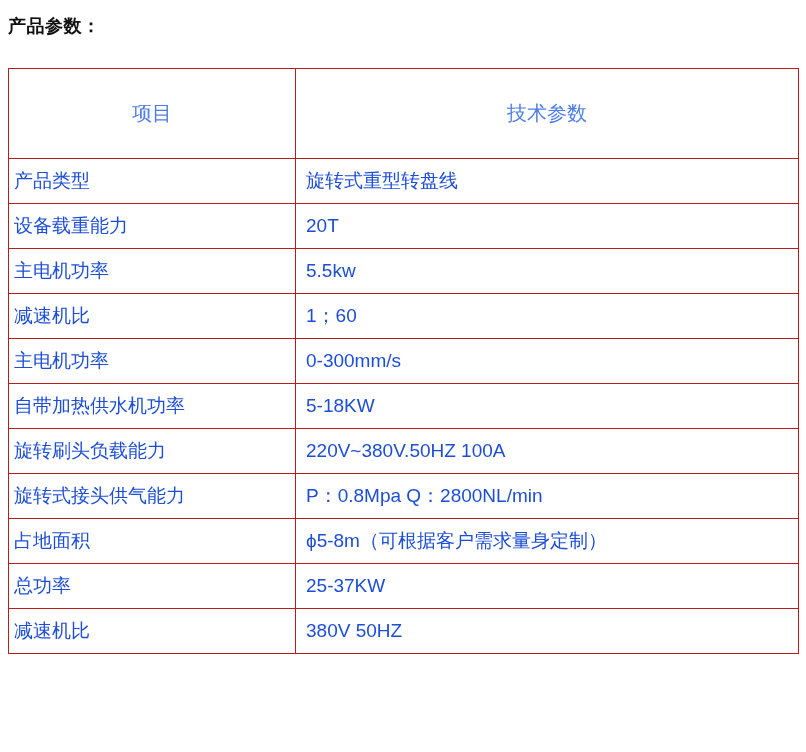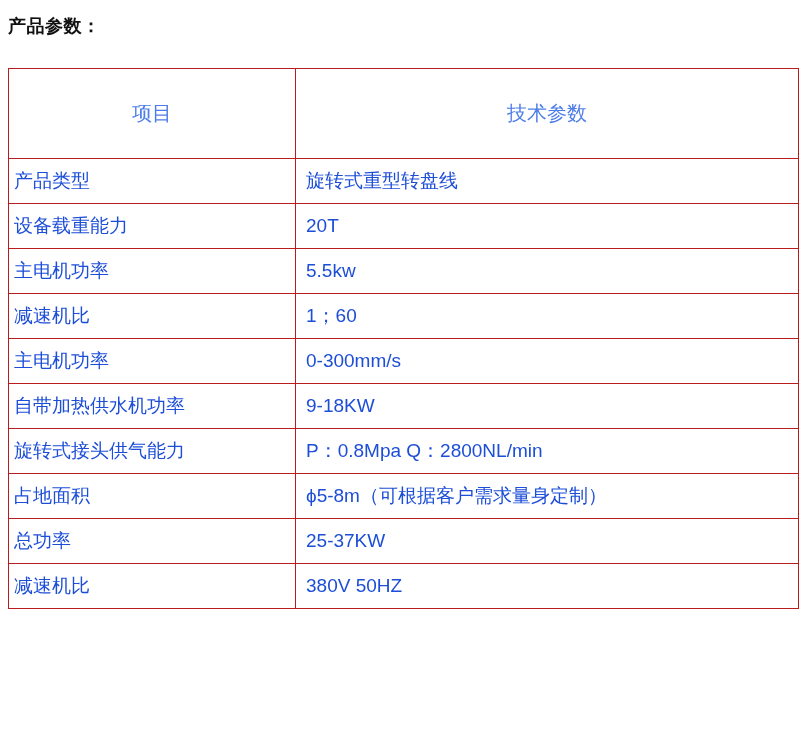--- a/index.html
+++ b/index.html
@@ -87,21 +87,25 @@
       <tr>
         <td class="item-cell">减速机比</td>
         <td class="value-cell">1；60</td>
       </tr>
       <tr>
         <td class="item-cell">主电机功率</td>
         <td class="value-cell">0-300mm/s</td>
       </tr>
       <tr>
         <td class="item-cell">自带加热供水机功率</td>
-        <td class="value-cell">9-18KW</td>
+        <td class="value-cell">5-18KW</td>
+      </tr>
+      <tr>
+        <td class="item-cell">旋转刷头负载能力</td>
+        <td class="value-cell">220V~380V.50HZ 100A</td>
       </tr>
       <tr>
         <td class="item-cell">旋转式接头供气能力</td>
         <td class="value-cell">P：0.8Mpa Q：2800NL/min</td>
       </tr>
       <tr>
         <td class="item-cell">占地面积</td>
         <td class="value-cell">ϕ5-8m（可根据客户需求量身定制）</td>
       </tr>
       <tr>

